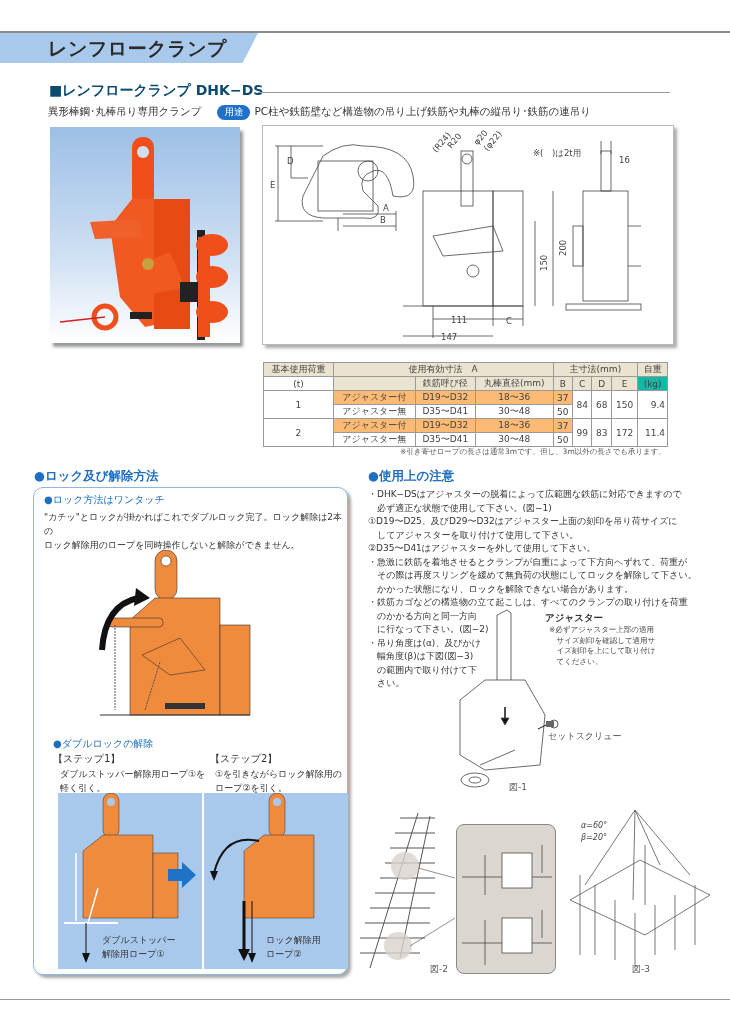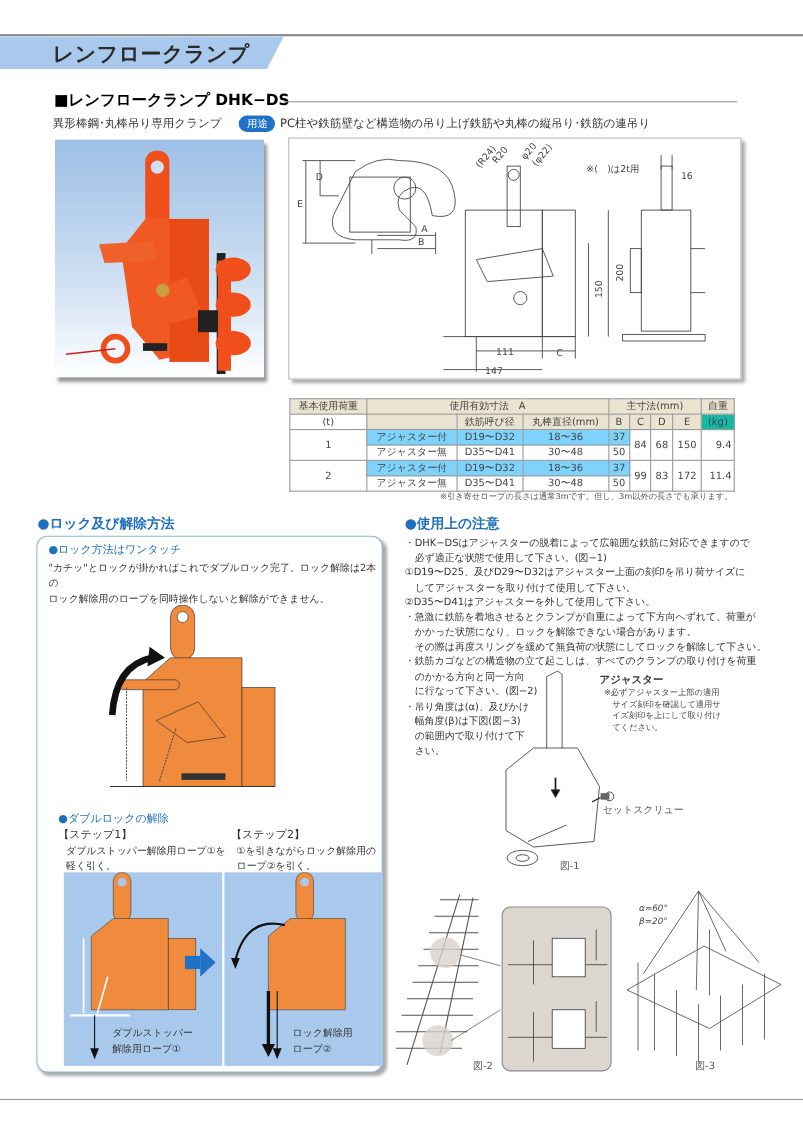--- a/index.html
+++ b/index.html
@@ -1,29 +1,29 @@
 <!DOCTYPE html>
 <html><head>
 <meta charset="utf-8">
 <style>
   * { box-sizing: border-box; margin: 0; padding: 0; }
   body { width: 730px; height: 1033px; background: #ffffff; font-family: "DejaVu Sans", sans-serif; color: #333; position: relative; overflow: hidden; }
   .top-rule { position: absolute; left: 0; top: 31px; width: 730px; height: 2px; background: #8a8a8a; }
   .title-band { position: absolute; left: 0; top: 33px; width: 258px; height: 30px; background: #a9c9ec; clip-path: polygon(0 0, 100% 0, 94% 100%, 0 100%); }
   .title-band span { position: absolute; left: 48px; top: 3px; font-size: 19px; font-weight: bold; color: #2a2a2a; letter-spacing: 0.5px; }
-  .section-head { position: absolute; left: 49px; top: 82px; font-size: 14px; font-weight: bold; color: #000000; }
+  .section-head { position: absolute; left: 49px; top: 82px; font-size: 14px; font-weight: bold; color: #0c4a6e; }
   .section-line { position: absolute; left: 258px; top: 92px; width: 412px; height: 1px; background: #999; }
   .subline { position: absolute; left: 48px; top: 105px; font-size: 10.5px; color: #333; white-space: nowrap; }
   .badge { display: inline-block; background: #1f72c8; color: #fff; font-size: 9.5px; border-radius: 9px; padding: 1px 7px; margin: 0 4px 0 16px; }
   .photo { position: absolute; left: 50px; top: 127px; width: 190px; height: 216px; background: linear-gradient(180deg, #9dbfe6 0%, #cfe0f3 60%, #ffffff 100%); box-shadow: 3px 4px 3px #999; }
   .drawing-box { position: absolute; left: 262px; top: 125px; width: 412px; height: 220px; border: 1px solid #bbb; background: #fff; box-shadow: 3px 3px 3px #aaa; }
   table.spec { position: absolute; left: 263px; top: 362px; width: 405px; border-collapse: collapse; font-size: 9px; color: #444; }
   table.spec th, table.spec td { border: 1px solid #999; text-align: center; height: 12px; font-weight: normal; padding: 0 2px; }
   table.spec th { background: #e9e3cf; }
-  table.spec td.blue { background: #7dd3fc; }
+  table.spec td.blue { background: #fdba74; }
   .note-small { position: absolute; left: 400px; top: 447px; font-size: 7.5px; color: #555; }
   .h2 { position: absolute; font-size: 12.5px; font-weight: bold; color: #1f6fc0; }
   .lock-box { position: absolute; left: 33px; top: 487px; width: 315px; height: 488px; border: 1px solid #8fb6e0; border-radius: 10px; background: #fff; box-shadow: 3px 3px 3px #aaa; }
   .lock-sub { position: absolute; left: 44px; top: 493px; font-size: 10px; font-weight: normal; color: #1f6fc0; }
   .lock-text { position: absolute; left: 44px; top: 510px; width: 300px; font-size: 9px; line-height: 14px; color: #333; }
   .dbl-head { position: absolute; left: 53px; top: 737px; font-size: 10px; color: #1f6fc0; }
   .step { position: absolute; font-size: 10px; color: #333; }
   .step-desc { position: absolute; font-size: 9px; line-height: 14px; color: #333; }
   .panel { position: absolute; background: #a9c9ec; top: 793px; width: 144px; height: 176px; }
   .panel-label { position: absolute; font-size: 9px; line-height: 14px; color: #333; }
@@ -265,22 +265,22 @@
 </div>
 
 <div class="h2" style="left:368px;top:468px">●使用上の注意</div>
 <div class="notes">
   <p>・DHK−DSはアジャスターの脱着によって広範囲な鉄筋に対応できますので</p>
   <p>　必ず適正な状態で使用して下さい。(図−1)</p>
   <p>①D19〜D25、及びD29〜D32はアジャスター上面の刻印を吊り荷サイズに</p>
   <p>　してアジャスターを取り付けて使用して下さい。</p>
   <p>②D35〜D41はアジャスターを外して使用して下さい。</p>
   <p>・急激に鉄筋を着地させるとクランプが自重によって下方向へずれて、荷重が</p>
+  <p>　その際は再度スリングを緩めて無負荷の状態にしてロックを解除して下さい。</p>
   <p>　かかった状態になり、ロックを解除できない場合があります。</p>
-  <p>　その際は再度スリングを緩めて無負荷の状態にしてロックを解除して下さい。</p>
   <p>・鉄筋カゴなどの構造物の立て起こしは、すべてのクランプの取り付けを荷重</p>
   <p>　のかかる方向と同一方向</p>
   <p>　に行なって下さい。(図−2)</p>
   <p>・吊り角度は(α)、及びかけ</p>
   <p>　幅角度(β)は下図(図−3)</p>
   <p>　の範囲内で取り付けて下</p>
   <p>　さい。</p>
 </div>
 
 <div class="adj-title">アジャスター</div>

